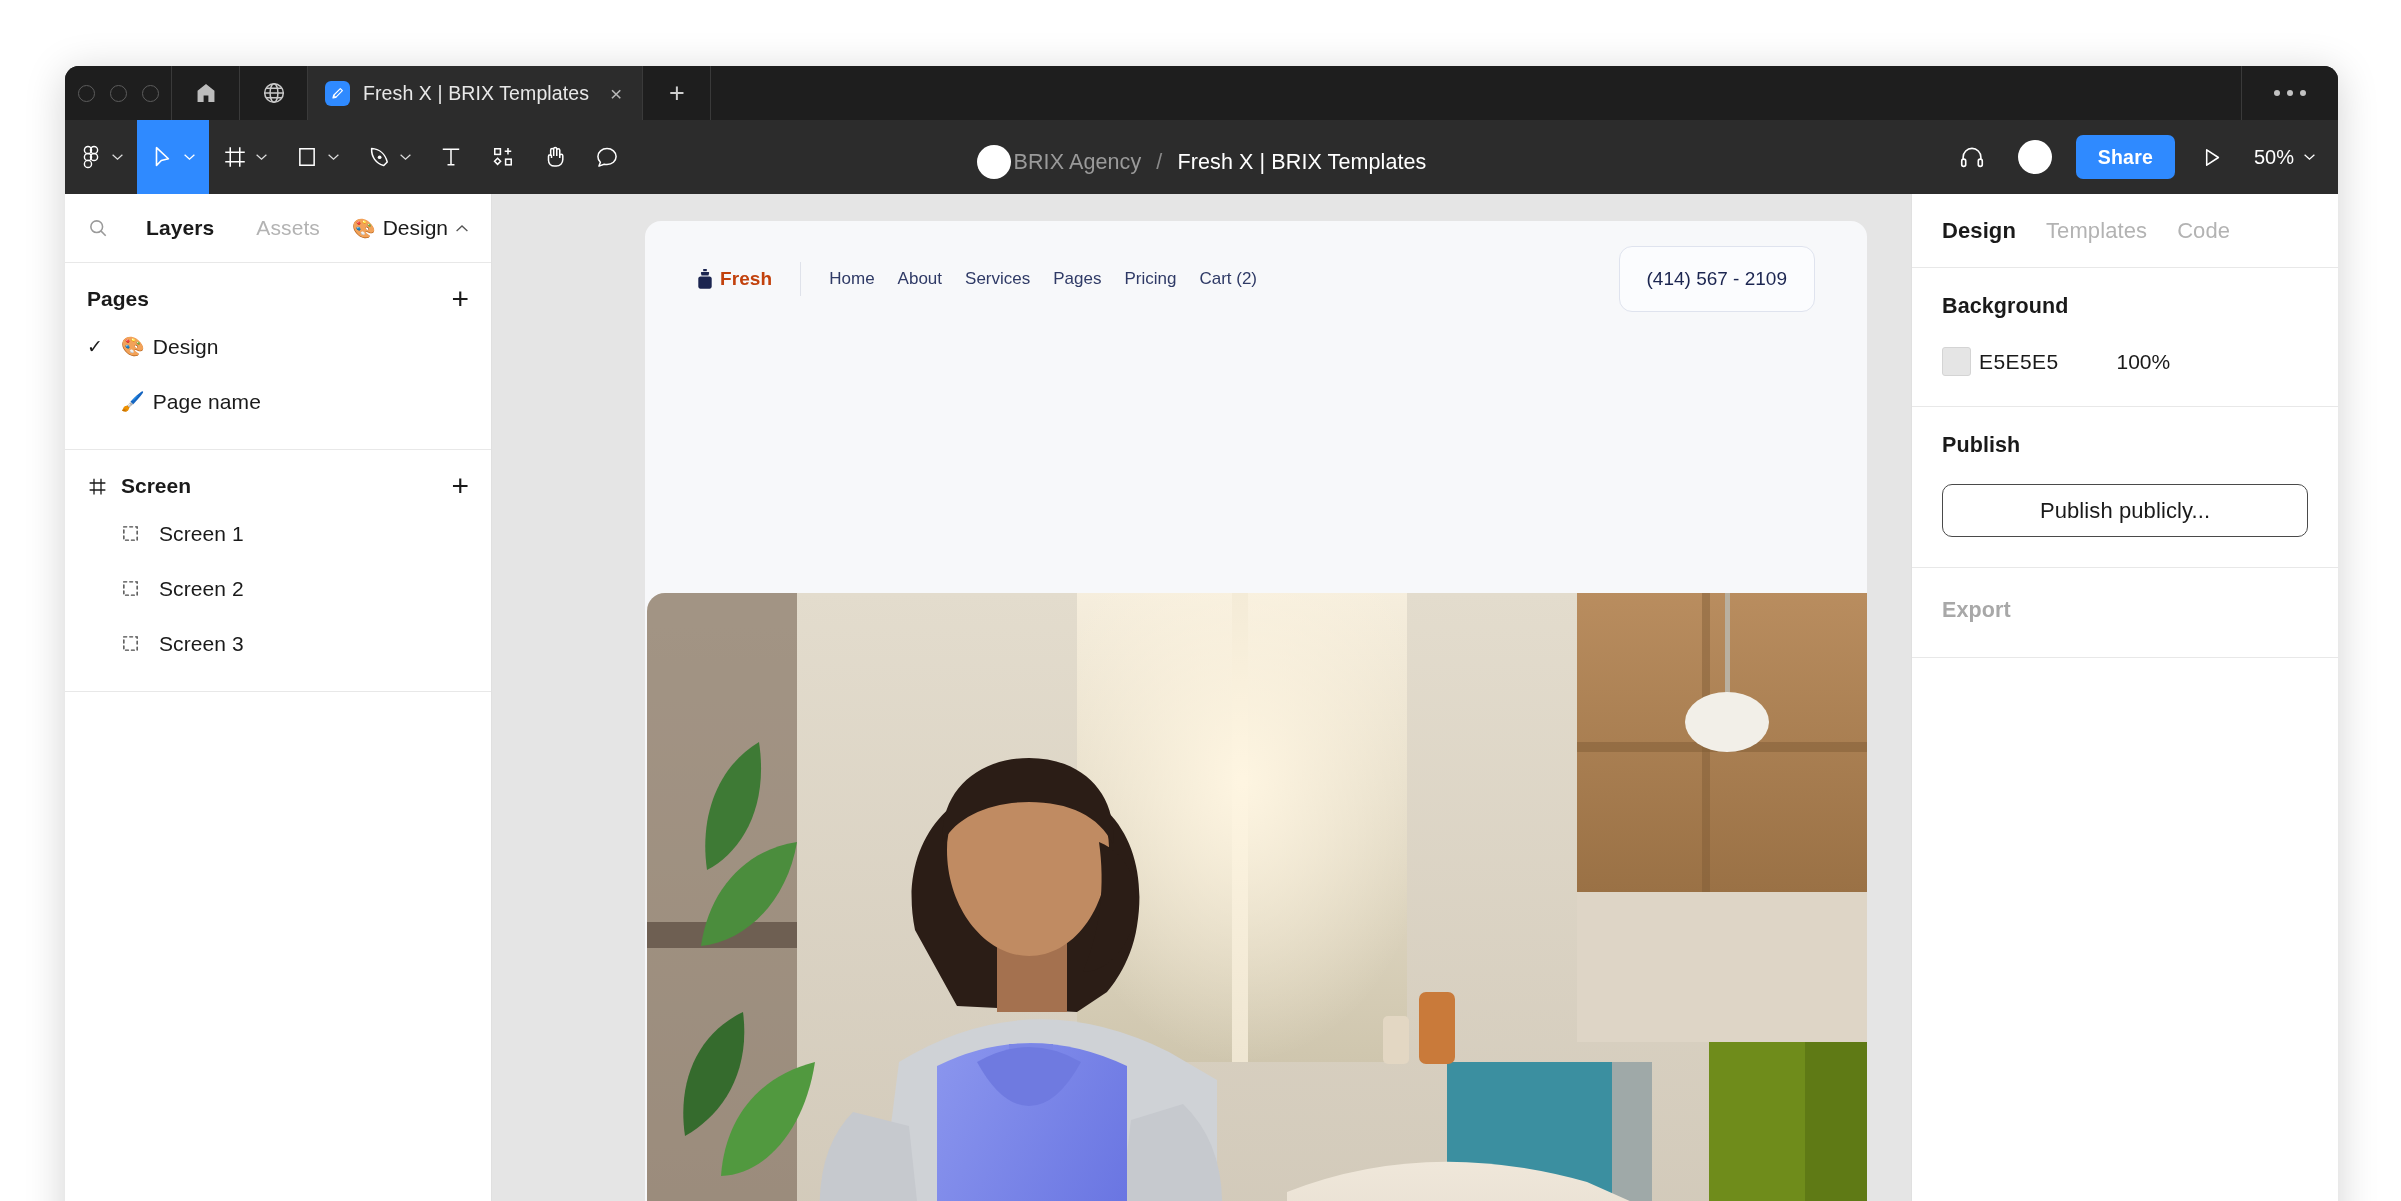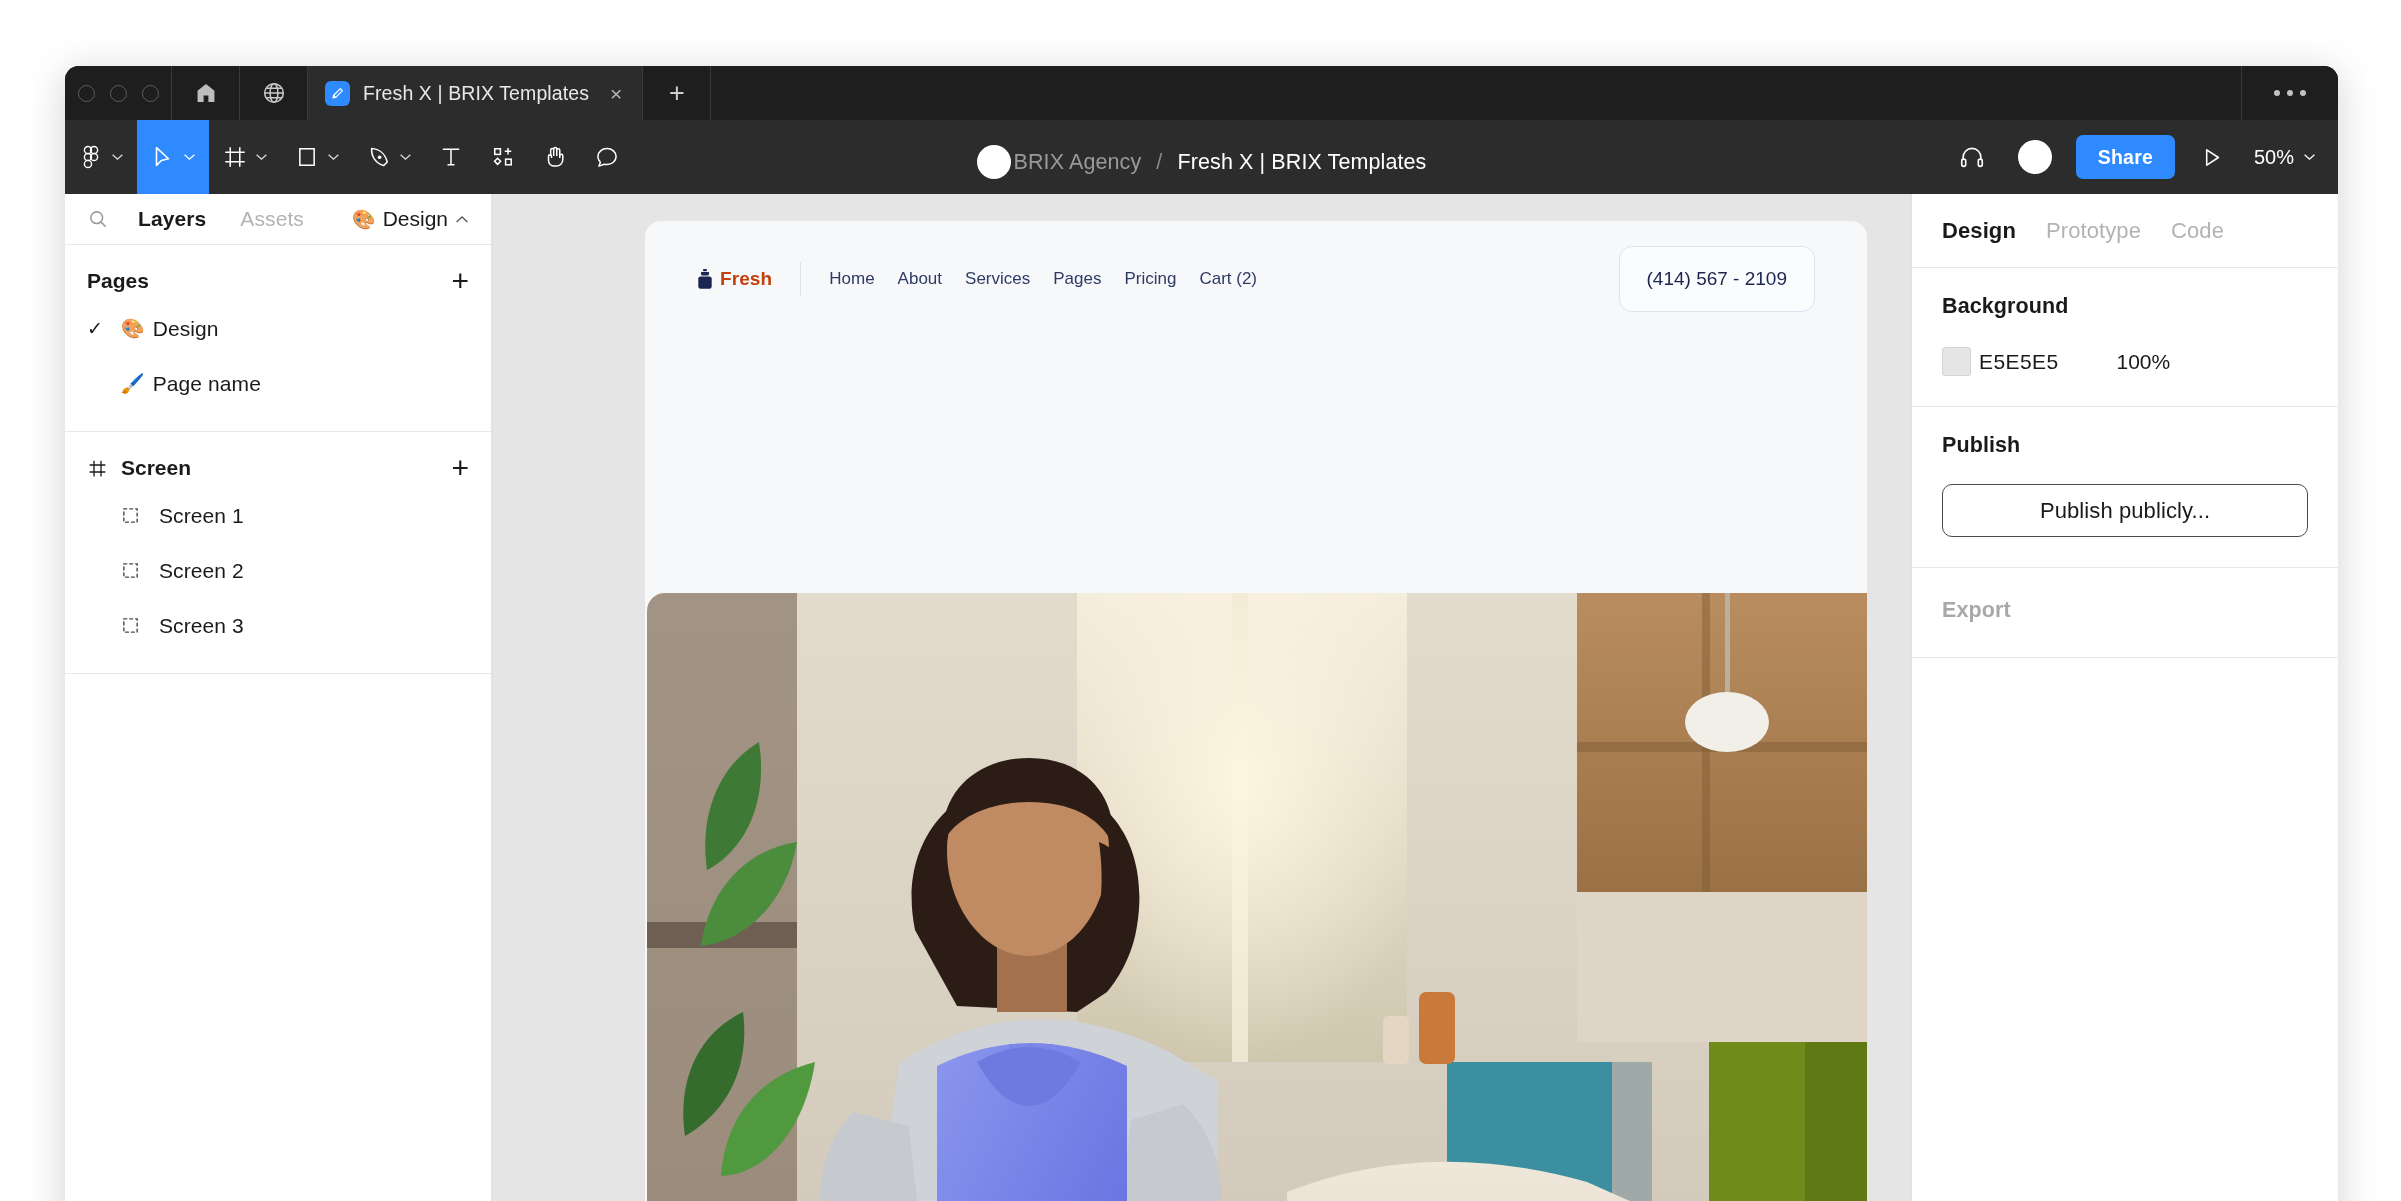--- a/index.html
+++ b/index.html
@@ -108,21 +108,21 @@
     position: absolute; left: 0; top: 128px; right: 0; bottom: 0;
     display: flex; background: #e5e5e5;
   }
 
   
   .leftpanel {
     width: 427px; flex: none; background: #ffffff;
     border-right: 1px solid #e0e0e0; display: flex; flex-direction: column;
   }
   .lp-tabs {
-    height: 51px; display: flex; align-items: center; gap: 0;
+    height: 69px; display: flex; align-items: center; gap: 8px;
     padding: 16px 22px; border-bottom: 1px solid #e8e8e8;
   }
   .lp-search { width: 34px; display:flex; align-items:center; }
   .lp-tab { font-size: 21px; color: #b3b3b3; padding: 0 17px; letter-spacing: .1px; }
   .lp-tab.on { color: #1a1a1a; font-weight: 700; }
   .lp-design {
     margin-left: auto; display:flex; align-items:center; gap: 7px;
     font-size: 21px; color: #1a1a1a;
   }
   .lp-design .emoji { font-size: 19px; }
@@ -589,21 +589,21 @@
               </svg>
             </div>
 
           </div>
         </div>
       </div>
 
       <div class="rightpanel">
         <div class="rp-tabs">
           <span class="rp-tab on">Design</span>
-          <span class="rp-tab">Prototype</span>
+          <span class="rp-tab">Templates</span>
           <span class="rp-tab">Code</span>
         </div>
 
         <div class="rsect">
           <h3>Background</h3>
           <div class="swatch-row">
             <span class="swatch" style="background: rgb(229, 229, 229);"></span>
             <span class="swatch-hex">E5E5E5</span>
             <span class="swatch-op">100%</span>
           </div>

